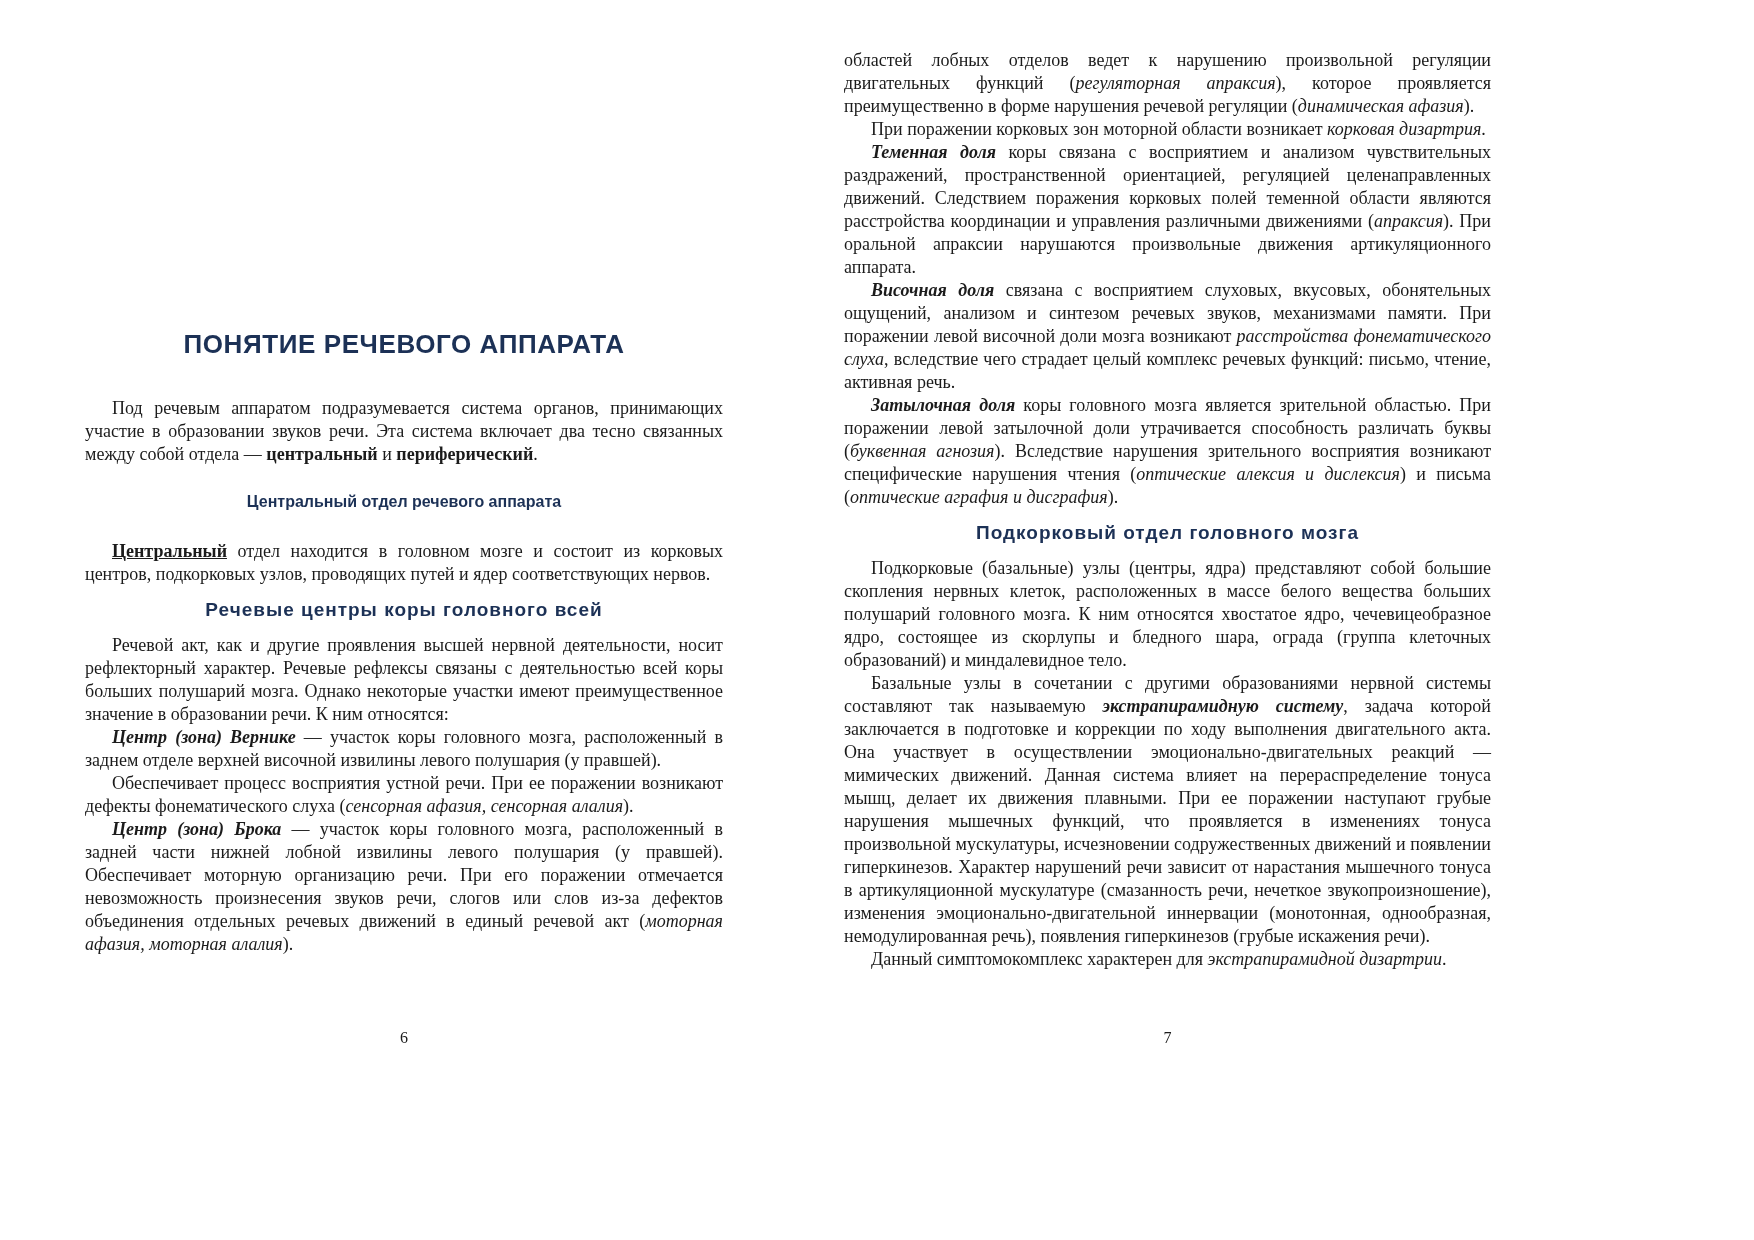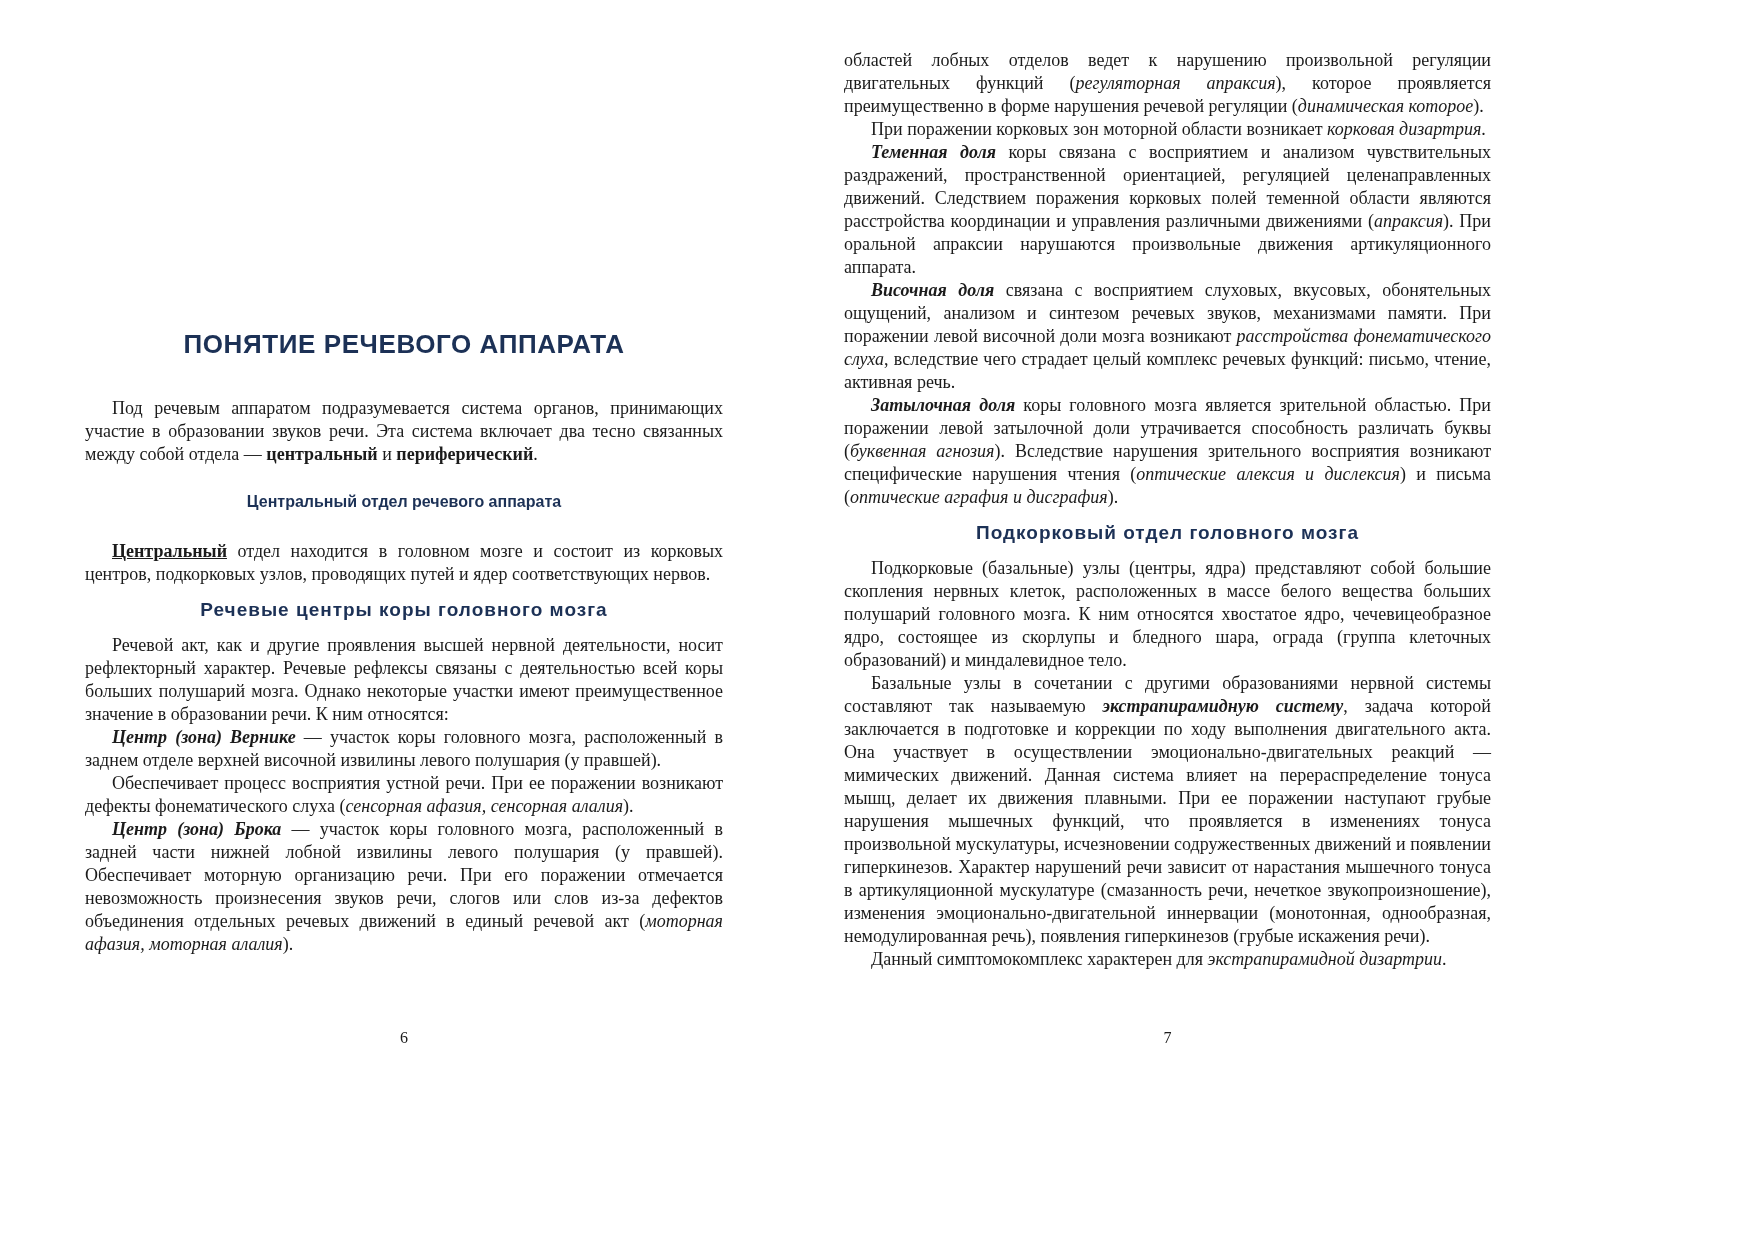--- a/index.html
+++ b/index.html
@@ -78,30 +78,30 @@
 </head>
 <body>
 
 <div class="spread">
   <section class="col col-left">
     <div>
         <div class="blk h1"><span class="">ПОНЯТИЕ РЕЧЕВОГО АППАРАТА</span></div>
         <p class="blk p"><span class="">Под речевым аппаратом подразумевается система органов, принимающих участие в образовании звуков речи. Эта система включает два тесно связанных между собой отдела — </span><span class="b ">центральный</span><span class=""> и </span><span class="b ">периферический</span><span class="">.</span></p>
         <div class="blk h2"><span class="">Центральный отдел речевого аппарата</span></div>
         <p class="blk p"><span class="b u ">Центральный</span><span class=""> отдел находится в головном мозге и состоит из корковых центров, подкорковых узлов, проводящих путей и ядер соответствующих нервов.</span></p>
-        <div class="blk h3"><span class="">Речевые центры коры головного мозга</span></div>
+        <div class="blk h3"><span class="">Речевые центры коры головного всей</span></div>
         <p class="blk p"><span class="">Речевой акт, как и другие проявления высшей нервной деятельности, носит рефлекторный характер. Речевые рефлексы связаны с деятельностью всей коры больших полушарий мозга. Однако некоторые участки имеют преимущественное значение в образовании речи. К ним относятся:</span></p>
         <p class="blk p"><span class="b i ">Центр (зона) Вернике</span><span class=""> — участок коры головного мозга, расположенный в заднем отделе верхней височной извилины левого полушария (у правшей).</span></p>
         <p class="blk p"><span class="">Обеспечивает процесс восприятия устной речи. При ее поражении возникают дефекты фонематического слуха (</span><span class="i ">сенсорная афазия, сенсорная алалия</span><span class="">).</span></p>
         <p class="blk p"><span class="b i ">Центр (зона) Брока</span><span class=""> — участок коры головного мозга, расположенный в задней части нижней лобной извилины левого полушария (у правшей). Обеспечивает моторную организацию речи. При его поражении отмечается невозможность произнесения звуков речи, слогов или слов из-за дефектов объединения отдельных речевых движений в единый речевой акт (</span><span class="i ">моторная афазия, моторная алалия</span><span class="">).</span></p>
       </div>
   </section>
   <section class="col col-right">
     <div>
-        <p class="blk p noindent"><span class="">областей лобных отделов ведет к нарушению произвольной регуляции двигательных функций (</span><span class="i ">регуляторная апраксия</span><span class="">), которое проявляется преимущественно в форме нарушения речевой регуляции (</span><span class="i ">динамическая которое</span><span class="">).</span></p>
+        <p class="blk p noindent"><span class="">областей лобных отделов ведет к нарушению произвольной регуляции двигательных функций (</span><span class="i ">регуляторная апраксия</span><span class="">), которое проявляется преимущественно в форме нарушения речевой регуляции (</span><span class="i ">динамическая афазия</span><span class="">).</span></p>
         <p class="blk p"><span class="">При поражении корковых зон моторной области возникает </span><span class="i ">корковая дизартрия</span><span class="">.</span></p>
         <p class="blk p"><span class="b i ">Теменная доля</span><span class=""> коры связана с восприятием и анализом чувствительных раздражений, пространственной ориентацией, регуляцией целенаправленных движений. Следствием поражения корковых полей теменной области являются расстройства координации и управления различными движениями (</span><span class="i ">апраксия</span><span class="">). При оральной апраксии нарушаются произвольные движения артикуляционного аппарата.</span></p>
         <p class="blk p"><span class="b i ">Височная доля</span><span class=""> связана с восприятием слуховых, вкусовых, обонятельных ощущений, анализом и синтезом речевых звуков, механизмами памяти. При поражении левой височной доли мозга возникают </span><span class="i ">расстройства фонематического слуха</span><span class="">, вследствие чего страдает целый комплекс речевых функций: письмо, чтение, активная речь.</span></p>
         <p class="blk p"><span class="b i ">Затылочная доля</span><span class=""> коры головного мозга является зрительной областью. При поражении левой затылочной доли утрачивается способность различать буквы (</span><span class="i ">буквенная агнозия</span><span class="">). Вследствие нарушения зрительного восприятия возникают специфические нарушения чтения (</span><span class="i ">оптические алексия и дислексия</span><span class="">) и письма (</span><span class="i ">оптические аграфия и дисграфия</span><span class="">).</span></p>
         <div class="blk h3"><span class="">Подкорковый отдел головного мозга</span></div>
         <p class="blk p"><span class="">Подкорковые (базальные) узлы (центры, ядра) представляют собой большие скопления нервных клеток, расположенных в массе белого вещества больших полушарий головного мозга. К ним относятся хвостатое ядро, чечевицеобразное ядро, состоящее из скорлупы и бледного шара, ограда (группа клеточных образований) и миндалевидное тело.</span></p>
         <p class="blk p"><span class="">Базальные узлы в сочетании с другими образованиями нервной системы составляют так называемую </span><span class="b i ">экстрапирамидную систему</span><span class="">, задача которой заключается в подготовке и коррекции по ходу выполнения двигательного акта. Она участвует в осуществлении эмоционально-двигательных реакций — мимических движений. Данная система влияет на перераспределение тонуса мышц, делает их движения плавными. При ее поражении наступают грубые нарушения мышечных функций, что проявляется в изменениях тонуса произвольной мускулатуры, исчезновении содружественных движений и появлении гиперкинезов. Характер нарушений речи зависит от нарастания мышечного тонуса в артикуляционной мускулатуре (смазанность речи, нечеткое звукопроизношение), изменения эмоционально-двигательной иннервации (монотонная, однообразная, немодулированная речь), появления гиперкинезов (грубые искажения речи).</span></p>
         <p class="blk p"><span class="">Данный симптомокомплекс характерен для </span><span class="i ">экстрапирамидной дизартрии</span><span class="">.</span></p>
       </div>
   </section>

